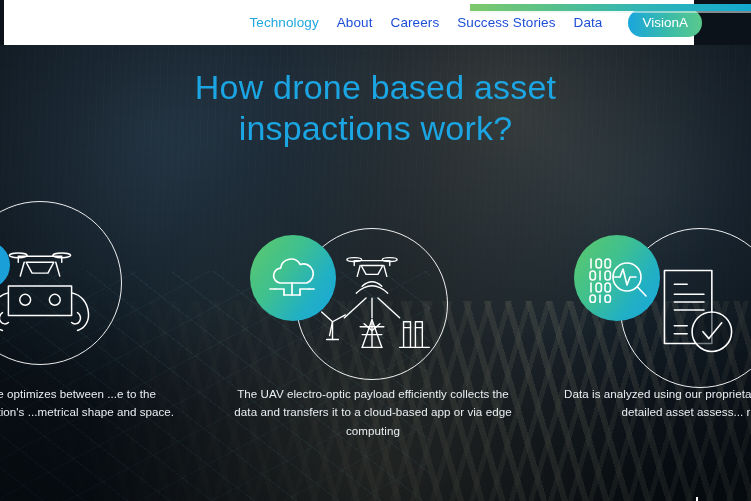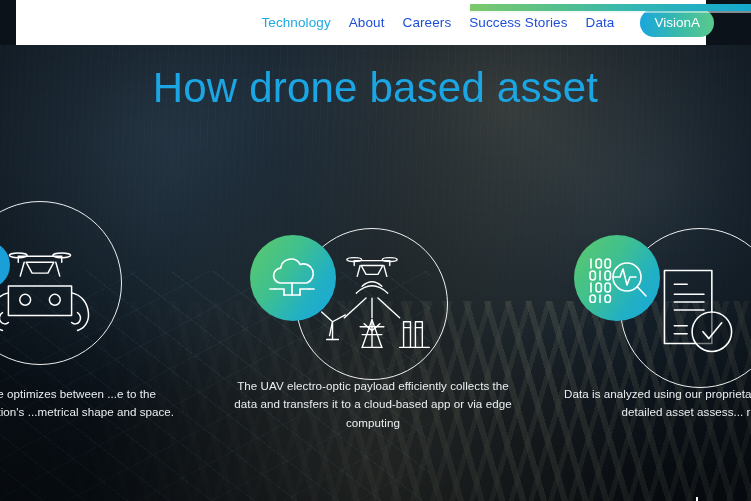--- a/index.html
+++ b/index.html
@@ -18,21 +18,21 @@
     z-index:40;
   }
   .top-accent-thin {
     position:absolute; top:11px; left:470px; width:281px; height:2px;
     background:linear-gradient(90deg,#eaf6e7 0%, #dff0f5 100%);
     opacity:.55; z-index:39;
   }
 
   
   .navbar {
-    position:absolute; top:0; left:16px; width:690px; height:45px;
+    position:absolute; top:0; left:4px; width:690px; height:45px;
     background:#ffffff; z-index:30;
     display:flex; align-items:center; justify-content:flex-end;
     padding-right:0;
   }
   .nav-links { display:flex; align-items:center; gap:0; }
   .nav-item {
     font-size:13.5px; color:#1d4ed8; letter-spacing:.1px;
     padding:0 9px; white-space:nowrap; cursor:pointer;
     line-height:45px;
   }
@@ -86,21 +86,21 @@
   }
   .hero-vig {
     position:absolute; inset:0;
     background:radial-gradient(ellipse at 50% 42%, rgba(0,0,0,0) 42%, rgba(4,8,12,.55) 100%);
   }
 
   
   .hero-title {
     position:absolute; top:22px; left:0; width:751px;
     text-align:center; z-index:12;
-    color:#1ba5e2; font-size:42px; line-height:41px;
+    color:#1ba5e2; font-size:34px; line-height:41px;
     font-weight:400; letter-spacing:.2px;
   }
   .hero-title .l2 { display:block; }
 
   
   .steps { position:absolute; top:0; left:0; width:751px; height:456px; z-index:14; }
 
   .ring {
     position:absolute; border:1.4px solid rgba(255,255,255,.92);
     border-radius:50%; background:transparent;
@@ -139,20 +139,21 @@
 
   <div class="hero">
     <div class="hero-bg"></div>
     <div class="hero-tex-a"></div>
     <div class="hero-tex-c"></div>
     <div class="hero-tex-b"></div>
     <div class="hero-vig"></div>
 
     <h1 class="hero-title">
       <span>How drone based asset</span>
+      <span class="l2">inspactions work?</span>
     </h1>
 
     <div class="steps">
 
       <div class="ring" style="left:-42px; top:156px; width:164px; height:164px;">
         <svg viewBox="0 0 164 164">
           <g fill="none" stroke="#ffffff" stroke-width="1.5" stroke-linecap="round" stroke-linejoin="round">
 
             <path d="M60 55 h44 M60 55 v6 M104 55 v6"></path>
             <ellipse cx="60" cy="54" rx="9" ry="2.4"></ellipse>
@@ -213,21 +214,21 @@
             <path d="M14 29 a7.5 7.5 0 0 1 .6 -14.9 a10.5 10.5 0 0 1 19.6 -3.6 a8.5 8.5 0 0 1 6.6 18.5 z"></path>
             <path d="M26 29 v12"></path>
             <path d="M18 41 h16"></path>
             <path d="M18 41 v-6 h-9"></path>
             <path d="M34 41 v-6 h9"></path>
             <path d="M9 35 h-5"></path>
             <path d="M43 35 h5"></path>
           </g>
         </svg>
       </div>
-      <div class="caption" style="left:228px; top:332px; width:290px;">The UAV electro-optic payload efficiently collects the data and transfers it to a cloud-based app or via edge computing</div>
+      <div class="caption" style="left:228px; top:340px; width:290px;">The UAV electro-optic payload efficiently collects the data and transfers it to a cloud-based app or via edge computing</div>
 
       <div class="ring" style="left:620px; top:183px; width:160px; height:160px;">
         <svg viewBox="0 0 160 160">
           <g fill="none" stroke="#ffffff" stroke-width="1.6" stroke-linecap="round" stroke-linejoin="round">
             <path d="M44 42 h48 v74 h-48 z"></path>
             <path d="M54 56 h13"></path>
             <path d="M54 66 h30"></path>
             <path d="M54 74 h30"></path>
             <path d="M54 82 h30"></path>
             <path d="M54 98 h13"></path>

